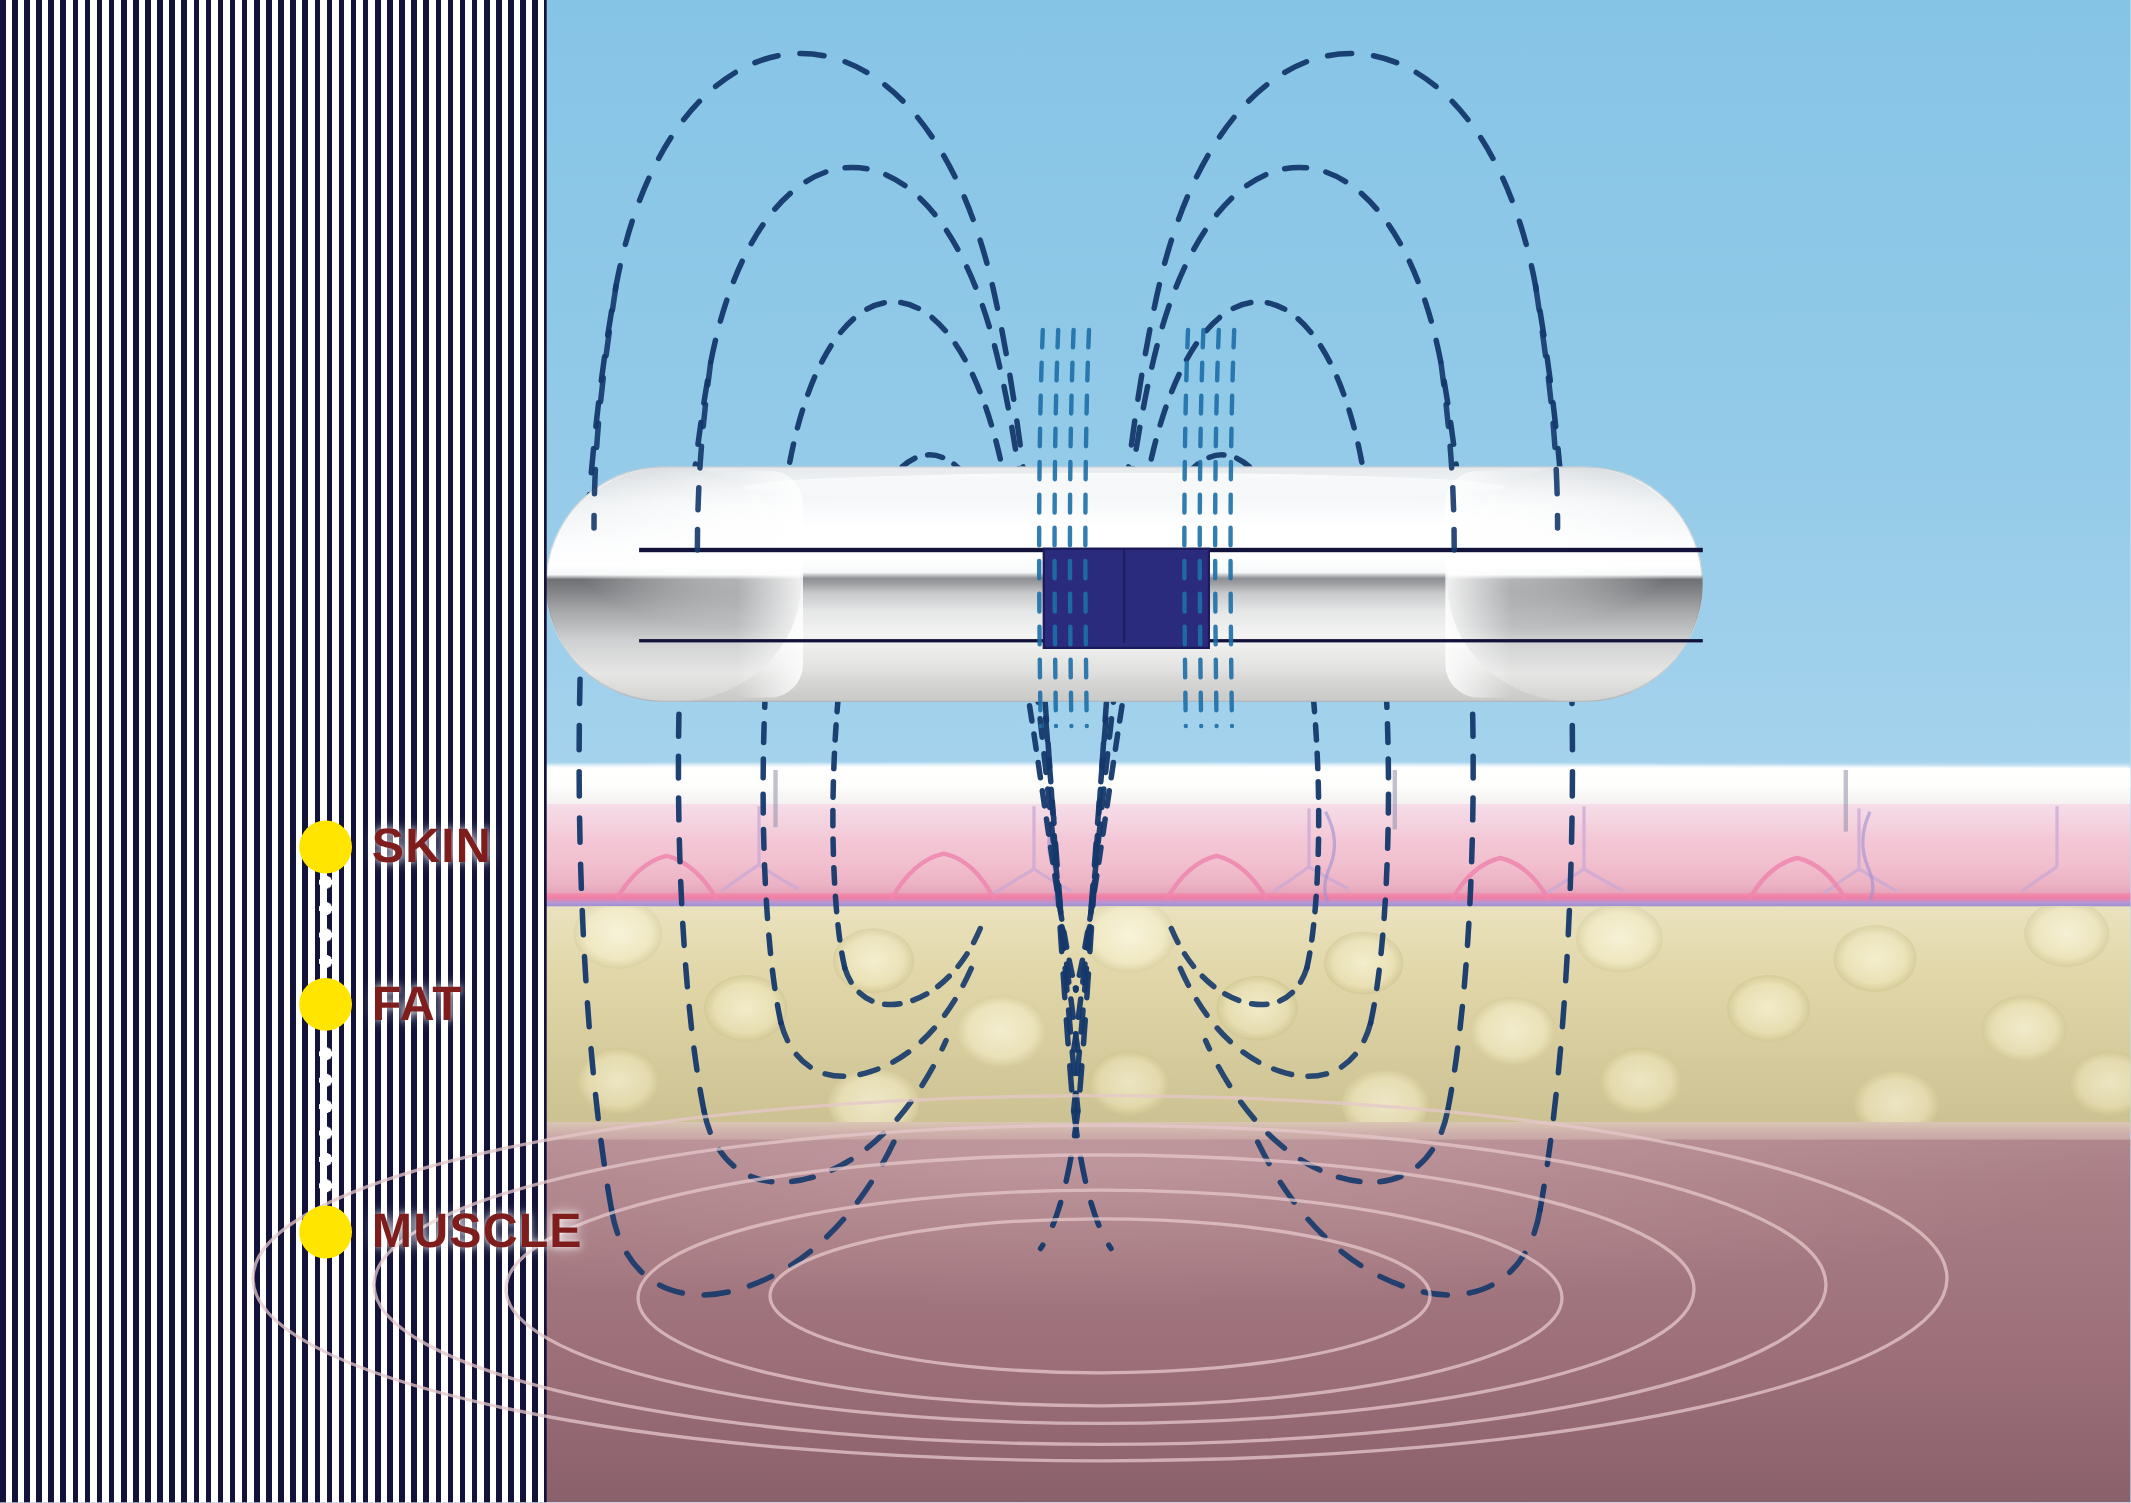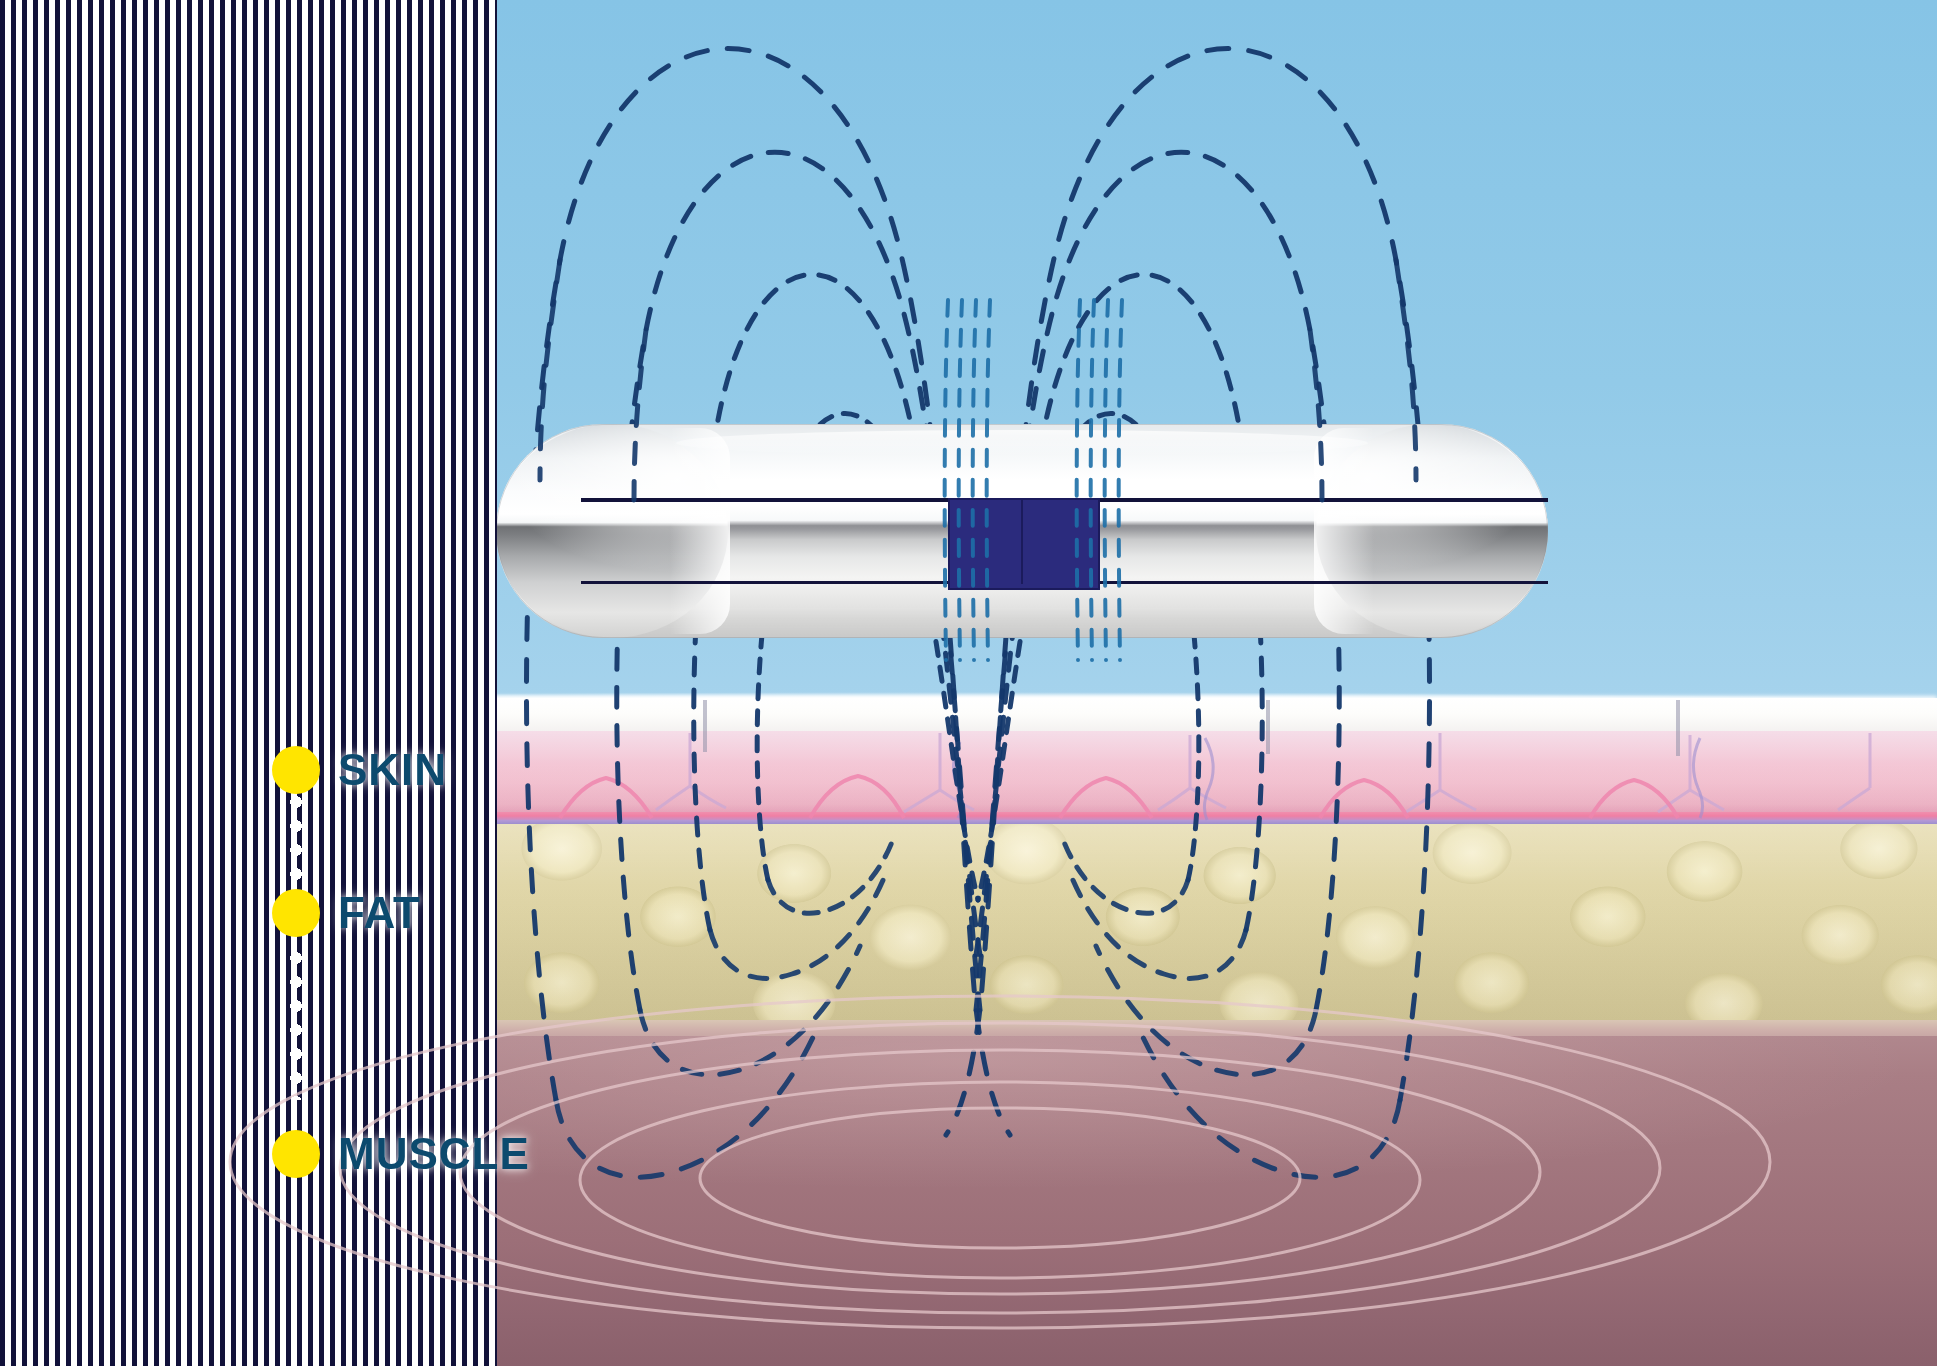--- a/index.html
+++ b/index.html
@@ -125,25 +125,25 @@
   .coil-top{position:absolute;left:581px;top:498px;width:967px;height:4px;background:#12123a;}
   .coil-bot{position:absolute;left:581px;top:581px;width:967px;height:3px;background:#12123a;}
   .core{position:absolute;left:948px;top:498px;width:148px;height:88px;
       background:#2b2b7d;border:2px solid #1b1b5c;}
   .core-split{position:absolute;left:1021px;top:500px;width:2px;height:84px;background:#1b1b5c;}
 
   
   .lbl{position:absolute;display:flex;align-items:center;gap:18px;}
   .dot{width:48px;height:48px;border-radius:50%;background:#FFE500;flex:0 0 auto;}
   .lbl-txt{font-family:"Liberation Sans",sans-serif;font-weight:bold;font-size:44px;
-      color:#0c4a6e;letter-spacing:1px;line-height:1;
+      color:#7f1d1d;letter-spacing:1px;line-height:1;
       text-shadow:0 0 7px rgba(255,255,255,.85),0 0 14px rgba(255,255,255,.6);}
   #lbl-skin{left:272px;top:746px;}
   #lbl-fat{left:272px;top:889px;}
-  #lbl-muscle{left:272px;top:1096px;margin-top:34px;}
+  #lbl-muscle{left:272px;top:1096px;}
 
   .leader{position:absolute;left:290px;width:12px;
       background-image:radial-gradient(circle closest-side,#ffffff 98%,rgba(255,255,255,0) 100%);
       background-size:12px 24px;background-repeat:repeat-y;}
   #leader-1{top:790px;height:116px;}
   #leader-2{top:946px;height:154px;}
 </style>
 </head>
 <body>
 

